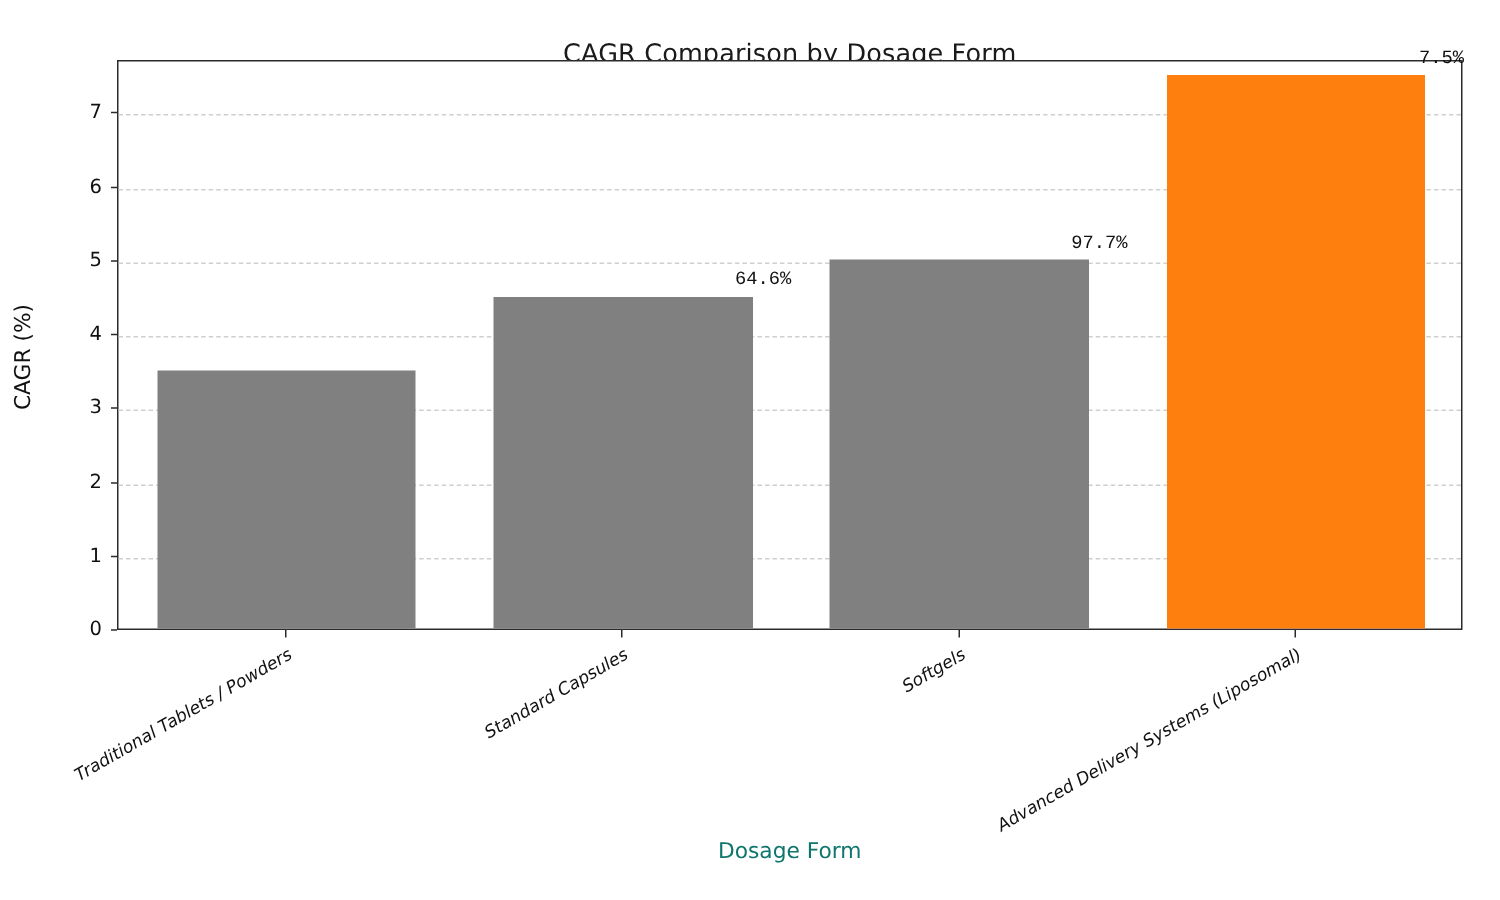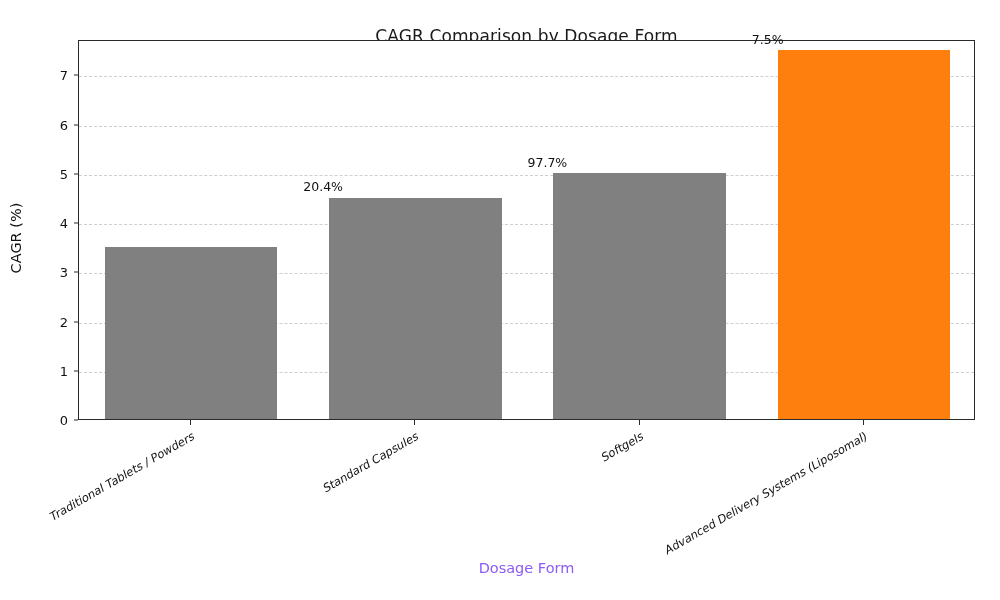--- a/index.html
+++ b/index.html
@@ -25,22 +25,23 @@
   #grid{position:absolute;left:0;top:0;width:100%;height:100%;}
   .gridline{
     position:absolute;left:0;width:100%;height:0;
     border-top:1px dashed #cfcfcf;
   }
 
   
   #bars{position:absolute;left:0;top:0;width:100%;height:100%;}
   .bar{position:absolute;bottom:0;}
   .bar-label{
-    position:absolute;text-align:left;font-size:12.5px;color:#111111;
+    position:absolute;text-align:right;font-size:12.5px;color:#111111;
     white-space:nowrap;
+    font-family:Liberation Mono, monospace;
   }
 
   
   #y-axis{position:absolute;left:0;top:40px;width:78px;height:380px;}
   .ytick-label{
     position:absolute;right:10px;font-size:13px;color:#111111;
     transform:translateY(-50%);text-align:right;white-space:nowrap;
   }
   .ytick-mark{
     position:absolute;right:0;width:4px;height:0;
@@ -59,21 +60,21 @@
     border-left:1.2px solid #2b2b2b;
   }
   .xtick-label{
     position:absolute;top:9px;font-size:11.5px;color:#111111;
     font-style:italic;white-space:nowrap;
     transform:rotate(-30deg);transform-origin:right top;
     text-align:right;
   }
   #x-axis-label{
     position:absolute;left:78px;top:560px;width:897px;
-    text-align:center;font-size:14.5px;color:#8b5cf6;white-space:nowrap;
+    text-align:center;font-size:14.5px;color:#0f766e;white-space:nowrap;
   }
 </style>
 </head>
 <body>
 
 <div id="figure">
 
   <div id="chart-title">CAGR Comparison by Dosage Form</div>
 
   <div id="y-axis">
@@ -102,21 +103,21 @@
         <div class="gridline" style="top: 281.554px;"></div>
         <div class="gridline" style="top: 232.332px;"></div>
         <div class="gridline" style="top: 183.109px;"></div>
         <div class="gridline" style="top: 133.886px;"></div>
         <div class="gridline" style="top: 84.6632px;"></div>
         <div class="gridline" style="top: 35.4404px;"></div>
       </div>
     <div id="bars">
         <div class="bar" title="Traditional Tablets / Powders: 3.5%" style="left: 25.7887px; width: 172.673px; height: 172.28px; background: rgb(128, 128, 128);"></div>
         <div class="bar" title="Standard Capsules: 4.5%" style="left: 250.039px; width: 172.673px; height: 221.503px; background: rgb(128, 128, 128);"></div>
-        <div class="bar-label" style="left: 224.25px; width: 224.25px; top: 138.497px;">20.4%</div>
+        <div class="bar-label" style="left: 224.25px; width: 224.25px; top: 138.497px;">64.6%</div>
         <div class="bar" title="Softgels: 5.0%" style="left: 474.289px; width: 172.673px; height: 246.114px; background: rgb(128, 128, 128);"></div>
         <div class="bar-label" style="left: 448.5px; width: 224.25px; top: 113.886px;">97.7%</div>
         <div class="bar" title="Advanced Delivery Systems (Liposomal): 7.5%" style="left: 698.539px; width: 172.673px; height: 369.171px; background: rgb(255, 127, 14);"></div>
         <div class="bar-label" style="left: 672.75px; width: 224.25px; top: -9.17098px;">7.5%</div>
       </div>
   </div>
 
   <div id="x-axis">
       <div class="xtick-mark" style="left: 112.125px;"></div>
       <div class="xtick-label" style="left: -287.875px; width: 400px; transform: rotate(-30deg);">Traditional Tablets / Powders</div>

